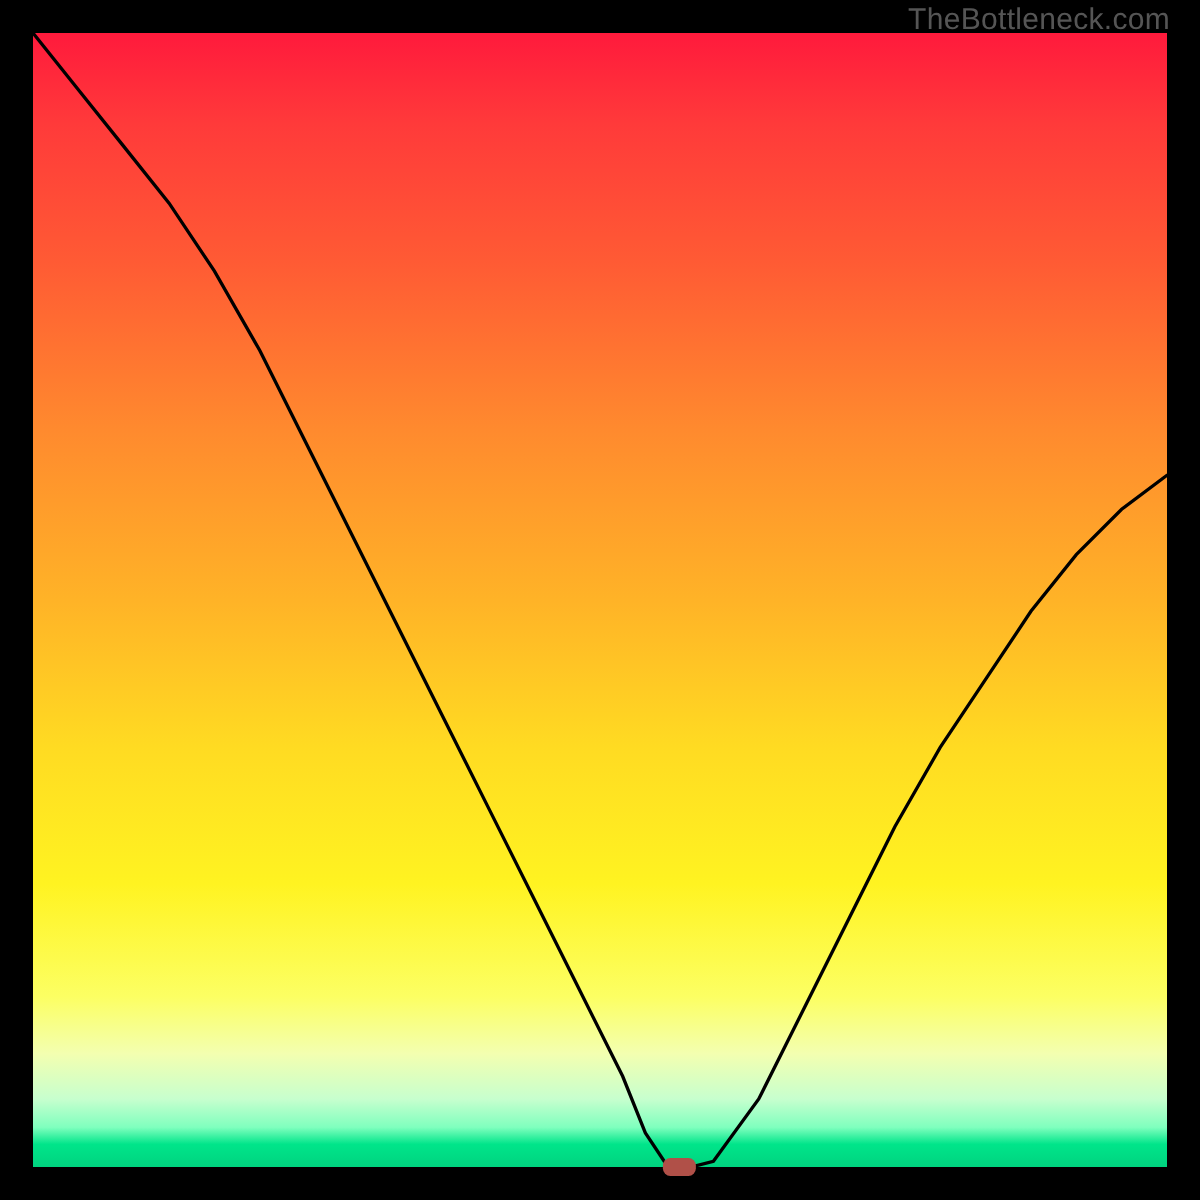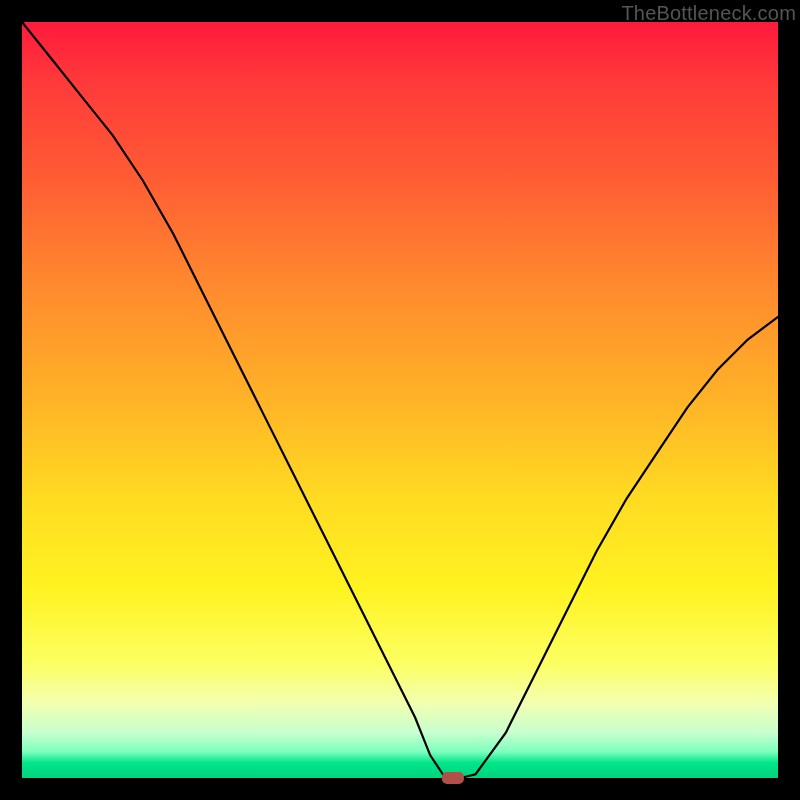--- a/index.html
+++ b/index.html
@@ -13,21 +13,21 @@
   }
   .frame {
     position: relative;
     width: 800px;
     height: 800px;
     background: #000;
   }
   .watermark {
     position: absolute;
     top: 2px;
-    right: 4px;
+    right: 20px;
     color: #555;
     font-size: 20px;
     font-weight: 500;
     letter-spacing: 0.2px;
     z-index: 5;
     user-select: none;
     text-align: right;
   }
   .plot-area {
     position: absolute;

